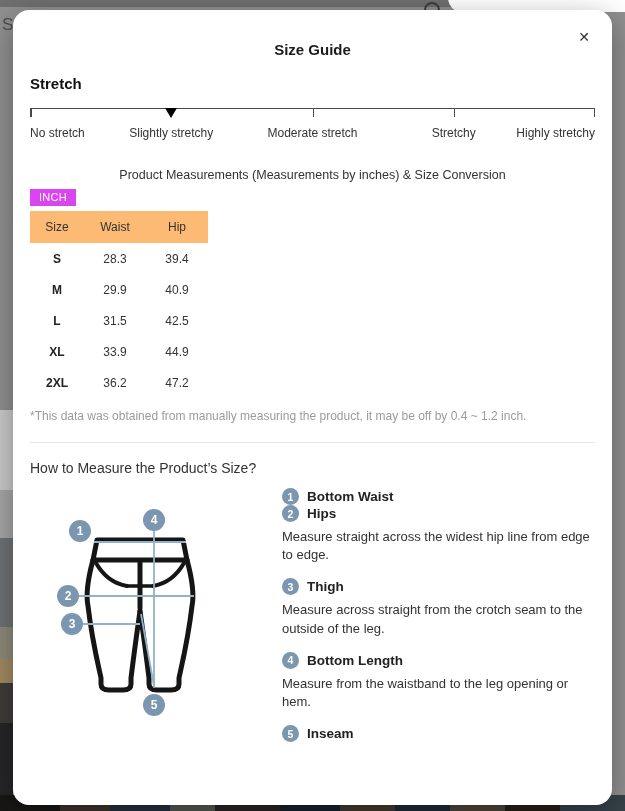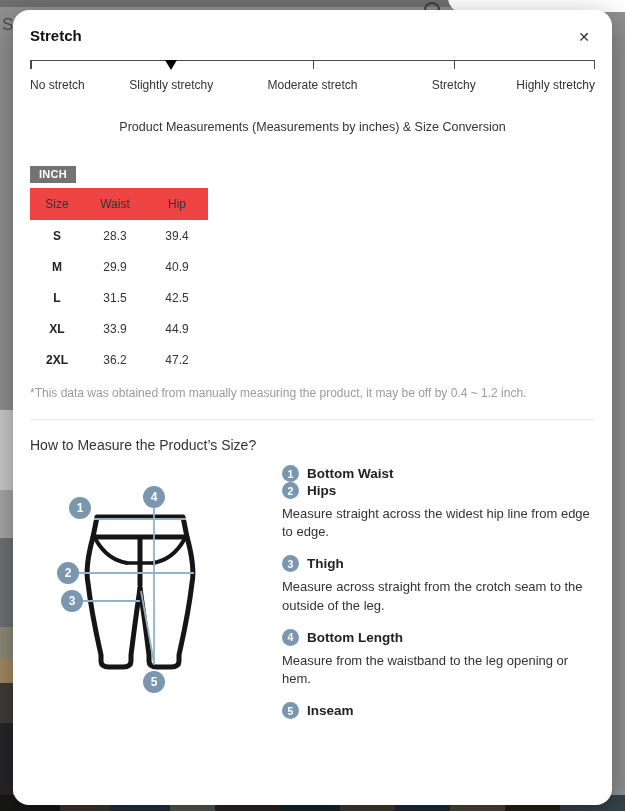--- a/index.html
+++ b/index.html
@@ -28,24 +28,24 @@
   .tick{position:absolute;top:0;width:1.5px;height:8px;background:#4a4a4a;}
   .tick.t0{left:0;} .tick.t2{left:50%;} .tick.t3{left:75%;} .tick.t4{left:100%;margin-left:-1.5px;}
   .marker{position:absolute;left:25%;top:-1px;transform:translateX(-50%);width:0;height:0;
     border-left:6px solid transparent;border-right:6px solid transparent;border-top:10px solid #000;}
   .scale-labels{position:relative;margin-top:8px;height:15px;font-size:12px;color:#333;}
   .scale-labels span{position:absolute;white-space:nowrap;text-align:center;}
   .sl0{left:0;} .sl1{left:25%;transform:translateX(-50%);} .sl2{left:50%;transform:translateX(-50%);}
   .sl3{left:75%;transform:translateX(-50%);} .sl4{right:0;}
 
   .meas-heading{margin-top:27px;text-align:center;font-size:12.5px;color:#333;}
-  .inch-badge{margin-top:32px;display:inline-block;background:#737373;color:#fff;font-size:11px;font-weight:bold;
+  .inch-badge{margin-top:7px;display:inline-block;background:#d946ef;color:#fff;font-size:11px;font-weight:normal;
     padding:2px 9px 3px;letter-spacing:.3px;}
   table.size-table{margin-top:5px;border-collapse:collapse;font-size:12px;}
-  .size-table th{background:#ef4444;height:30px;font-weight:normal;color:#333;text-align:center;}
+  .size-table th{background:#fdba74;height:30px;font-weight:normal;color:#333;text-align:center;}
   .size-table td{height:29px;text-align:center;color:#333;}
   .size-table .c0{width:52px;} .size-table .c1{width:60px;text-align:center;} .size-table .c2{width:60px;}
   .size-table td.size-cell{font-weight:bold;color:#222;}
   .disclaimer{margin-top:11px;font-size:12px;color:#9b9b9b;}
   .divider{margin-top:19px;border-top:1px solid #e7e7e7;}
   .h2m-heading{margin-top:17px;font-size:14px;color:#333;}
 
   .columns{display:flex;margin-top:12px;}
   .diagram-col{width:252px;flex:0 0 252px;}
   .diagram-col svg{display:block;margin:12px 0 0 18px;}
@@ -63,20 +63,21 @@
 
   <div class="top-strip"></div>
   <div class="behind-search-text">Se</div>
   <div class="behind-magnifier"></div>
   <div class="behind-white-blob"></div>
   <div class="left-strip"></div>
   <div class="bottom-strip"></div>
 
   <div class="modal">
     <button class="close-btn">✕</button>
+    <div class="modal-title">Size Guide</div>
 
     <div class="content">
       <div class="stretch-heading">Stretch</div>
 
       <div class="scale">
         <div class="tick t0"></div>
         <div class="tick t2"></div>
         <div class="tick t3"></div>
         <div class="tick t4"></div>
         <div class="marker"></div>

